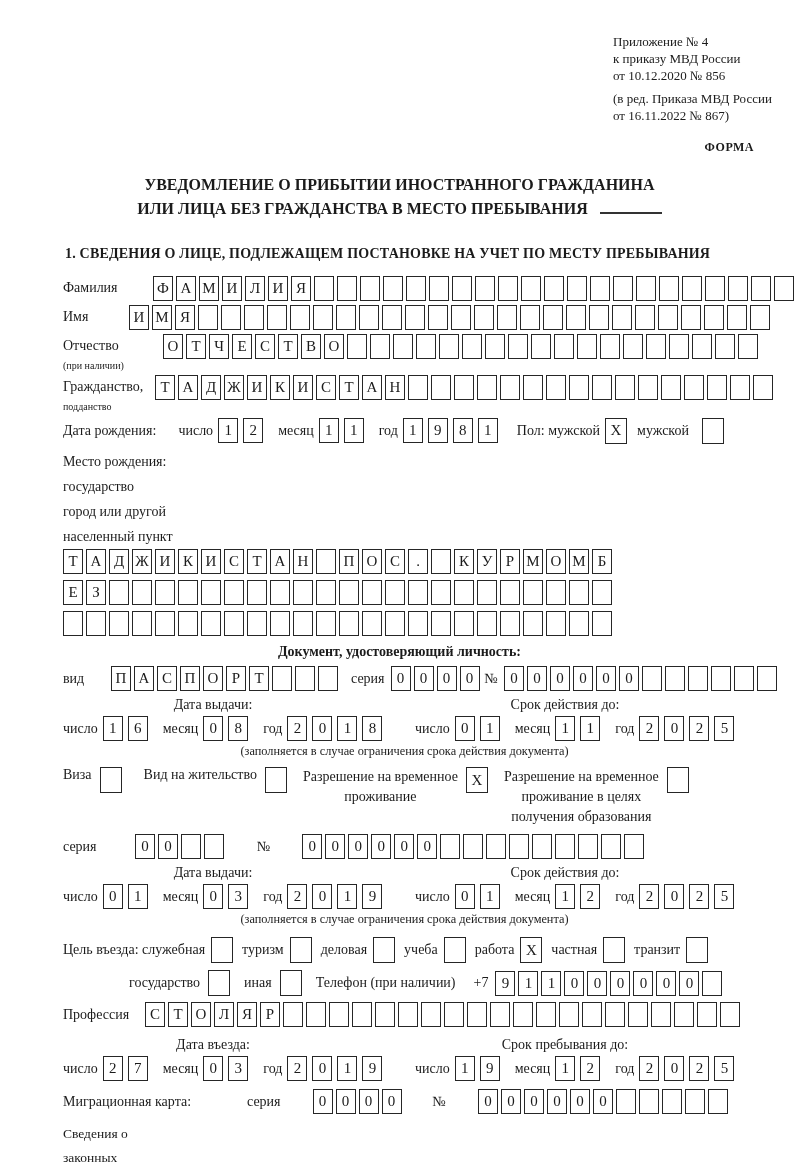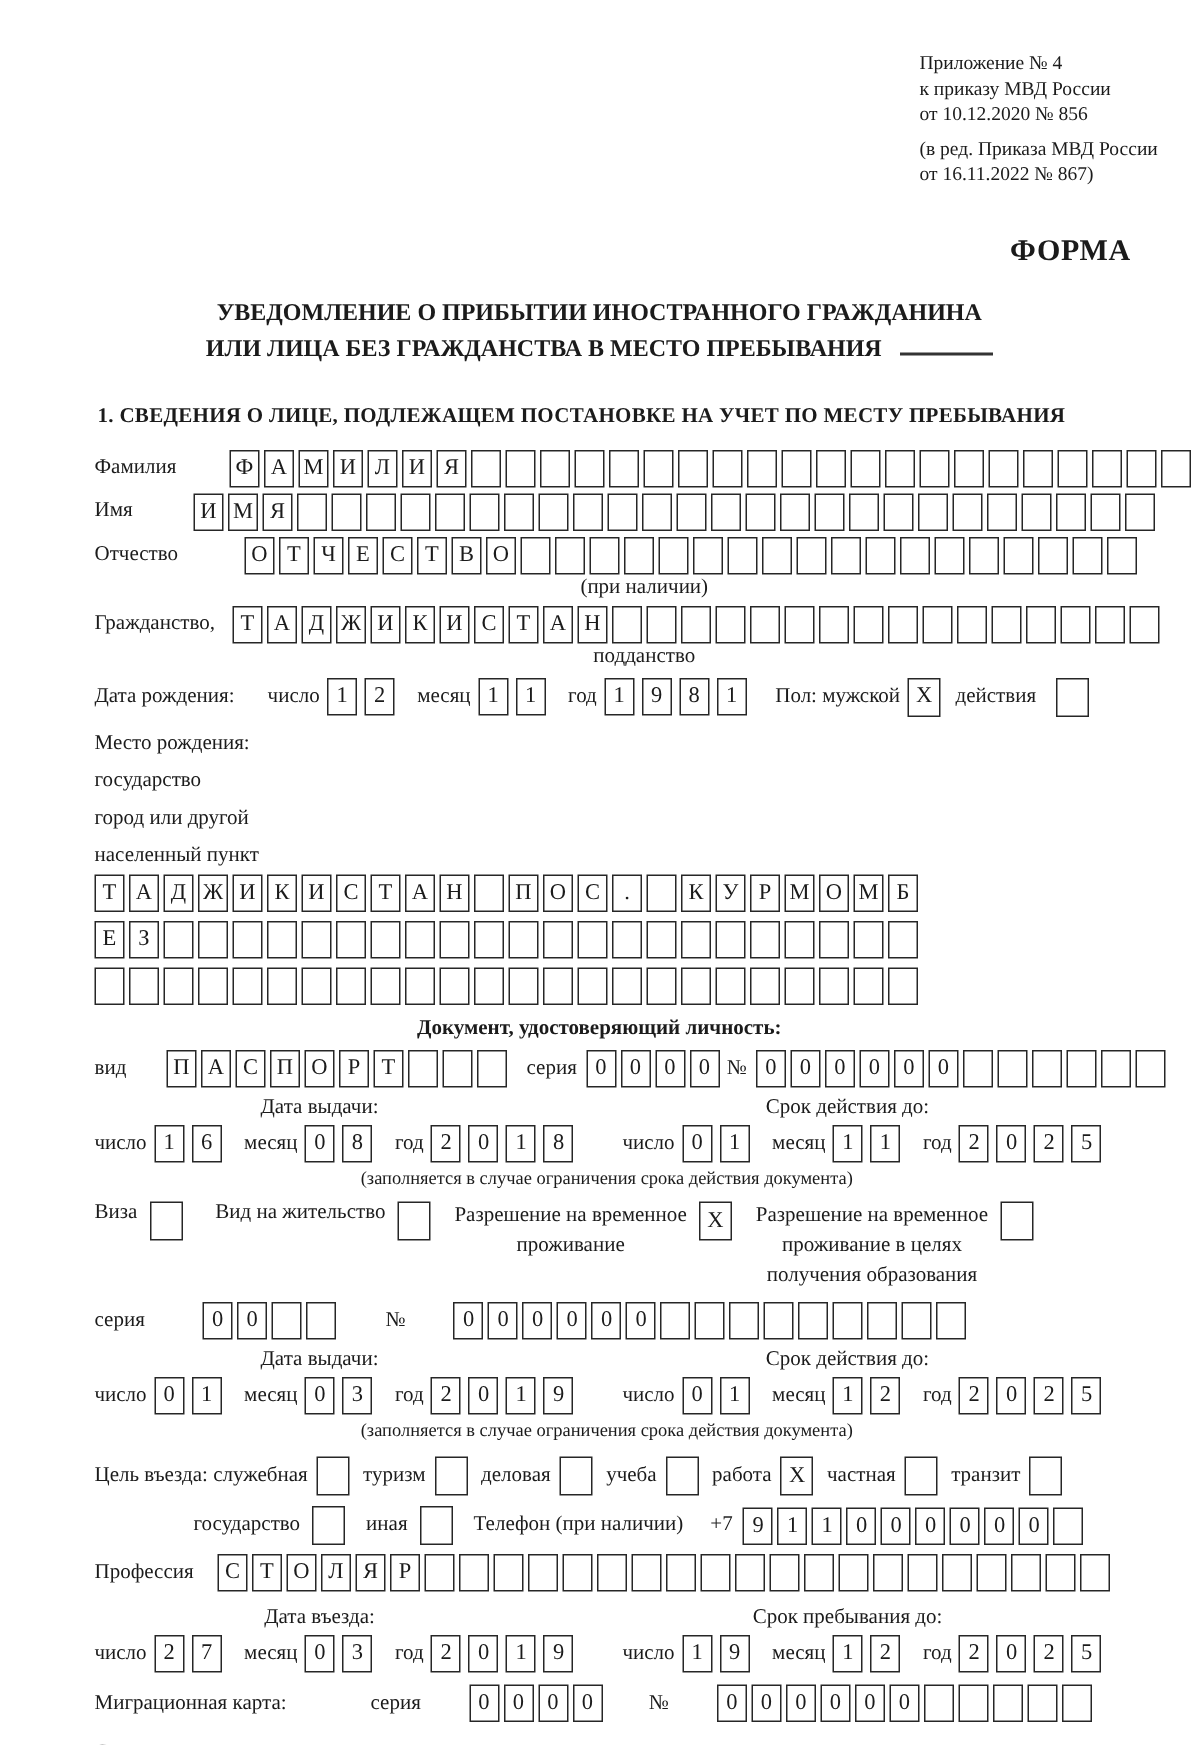--- a/index.html
+++ b/index.html
@@ -8,21 +8,21 @@
     width: 800px; height: 1163px; overflow: hidden;
     background: #ffffff; color: #1b1b1b;
     font-family: "Liberation Serif", "DejaVu Serif", serif;
     font-size: 14px;
   }
   .page { padding: 34px 4px 0 63px; position: relative; }
 
   
   .appendix { margin-left: 550px; width: 246px; font-size: 13px; line-height: 1.3; }
   .appendix .amend { margin-top: 6px; }
-  .forma { text-align: right; padding-right: 42px; font-weight: bold; font-size: 20px; margin-top: 32px; letter-spacing: .5px; }
+  .forma { text-align: right; padding-right: 42px; font-weight: bold; font-size: 12px; margin-top: 16px; letter-spacing: .5px; }
 
   .title { text-align: center; font-weight: bold; font-size: 16px; line-height: 1.45; margin-top: 18px; margin-right: 60px; }
   .title-underline { display:inline-block; width: 62px; border-bottom: 2px solid #333; margin-left: 12px; vertical-align: baseline; }
 
   .sec-heading { font-weight: bold; font-size: 14px; margin-top: 26px; margin-left: 2px; letter-spacing: .2px; }
 
   
   .row { display: flex; align-items: center; margin-top: 4px; }
   .row.mt8 { margin-top: 8px; gap: 24px; }
   .row.mt6 { margin-top: 6px; }
@@ -34,21 +34,21 @@
     align-items: center; justify-content: center;
     font-size: 15px; line-height: 1;
   }
   .cb {
     width: 22px; height: 26px; flex: none;
     border: 1.6px solid #262626; display: inline-flex;
     align-items: center; justify-content: center;
     font-size: 15px;
   }
   .w66 { width: 66px; } .w100 { width: 100px; } .w92 { width: 92px; } .w82 { width: 82px; }
-  .subnote { font-size: 14px; margin-top: 1px; text-align: center; }
+  .subnote { font-size: 10px; margin-top: 1px; }
 
   
   .dpair { display: flex; margin-top: 6px; }
   .dpair .half1 { width: 352px; flex: none; }
   .dpair .half2 { flex: 1; }
   .dlabel { text-align: center; font-size: 14px; }
   .dlabel.l1 { width: 300px; }
   .dgroup { display: flex; align-items: center; margin-top: 3px; }
   .dgroup .lbl { margin-right: 5px; }
   .dgroup .cells { margin-right: 10px; }
@@ -251,21 +251,21 @@
       </span>
     <span class="lbl">год</span>
     <span class="cells">
         <span class="cell">1</span>
         <span class="cell">9</span>
         <span class="cell">8</span>
         <span class="cell">1</span>
       </span>
     <span class="lbl" style="margin-left:4px">Пол: мужской</span>
     <span class="cb">X</span>
-    <span class="lbl" style="margin-left:10px">действия</span>
+    <span class="lbl" style="margin-left:10px">мужской</span>
     <span class="cb" style="margin-left:8px"></span>
   </div>
 
   <div class="block">
     <div class="labelcol lc130">
       <div>Место рождения:</div>
       <div>государство</div>
       <div>город или другой</div>
       <div>населенный пункт</div>
     </div>

